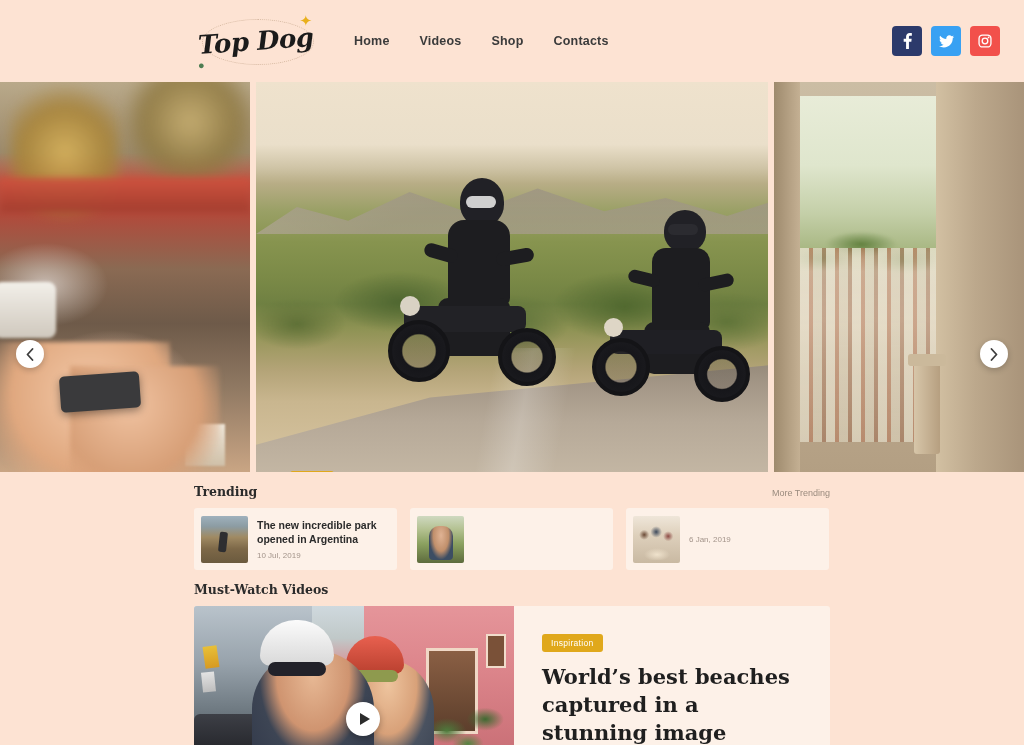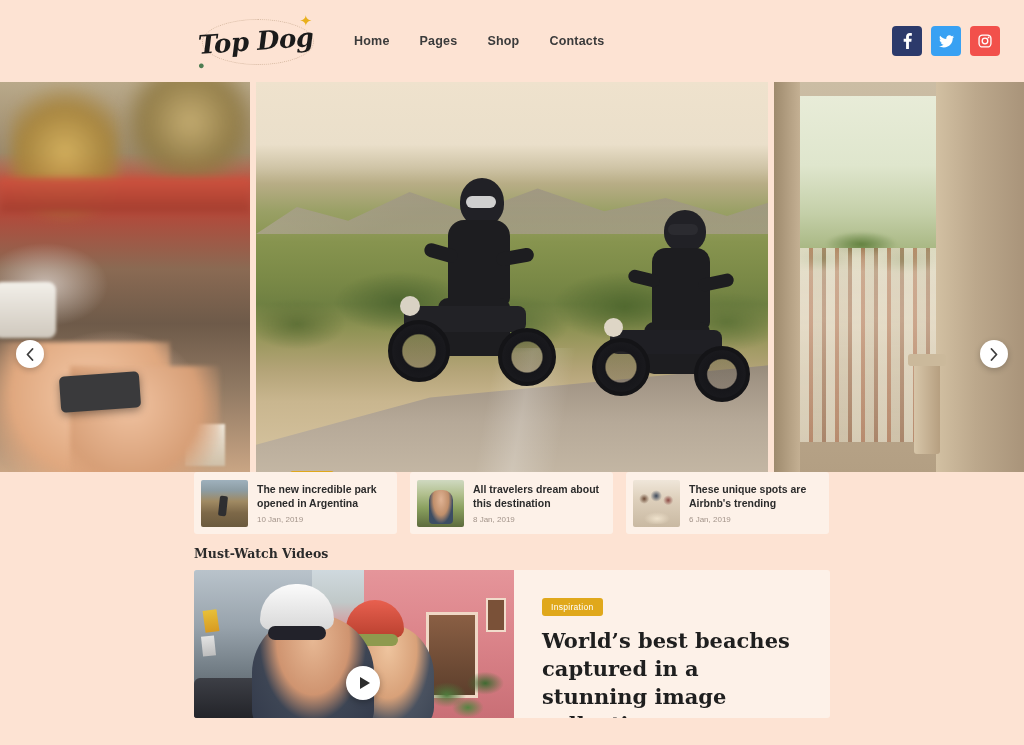--- a/index.html
+++ b/index.html
@@ -428,21 +428,21 @@
 
     <div class="logo-wrap">
       <div class="logo-dots"></div>
       <span class="logo-star">✦</span>
       <span class="logo-text">Top Dog</span>
       <span class="logo-pin">●</span>
     </div>
 
     <nav class="mainnav">
       <a href="#">Home</a>
-      <a href="#">Pages</a>
+      <a href="#">Videos</a>
       <a href="#">Shop</a>
       <a href="#">Contacts</a>
     </nav>
 
     <div class="header-right">
       <a class="soc soc-fb" href="#">
         <svg width="9" height="16" viewBox="0 0 10 18">
             <path d="M6.6 18V9.8h2.7l.4-3.2H6.6V4.6c0-.9.3-1.5 1.6-1.5h1.7V.2C9.6.1 8.6 0 7.5 0 5.1 0 3.4 1.5 3.4 4.2v2.4H.7v3.2h2.7V18z" fill="#fff"></path>
           </svg>
       </a>
@@ -534,43 +534,42 @@
         </svg>
     </div>
 
     <div class="hero-caption">
       <span class="badge">Travel</span>
       
     </div>
   </div>
 
   <div class="section">
+    <div class="sec-head">
+      <span class="sec-title">Trending</span>
+      <a class="sec-more" href="#">More Trending</a>
+    </div>
 
     <div class="trend-row">
 
       <div class="trend-card">
         <div class="thumb thumb-1"></div>
         <div class="trend-txt">
           <div class="trend-title">The new incredible park opened in Argentina</div>
-          <div class="trend-date">10 Jan, 2019</div>
+          <div class="trend-date">10 Jul, 2019</div>
         </div>
       </div>
 
       <div class="trend-card">
         <div class="thumb thumb-2"></div>
-        <div class="trend-txt">
-          <div class="trend-title">All travelers dream about this destination</div>
-          <div class="trend-date">8 Jan, 2019</div>
-        </div>
       </div>
 
       <div class="trend-card">
         <div class="thumb thumb-3"></div>
         <div class="trend-txt">
-          <div class="trend-title">These unique spots are Airbnb's trending</div>
           <div class="trend-date">6 Jan, 2019</div>
         </div>
       </div>
 
     </div>
   </div>
 
   <div class="section">
     <div class="sec-head">
       <span class="sec-title">Must-Watch Videos</span>

